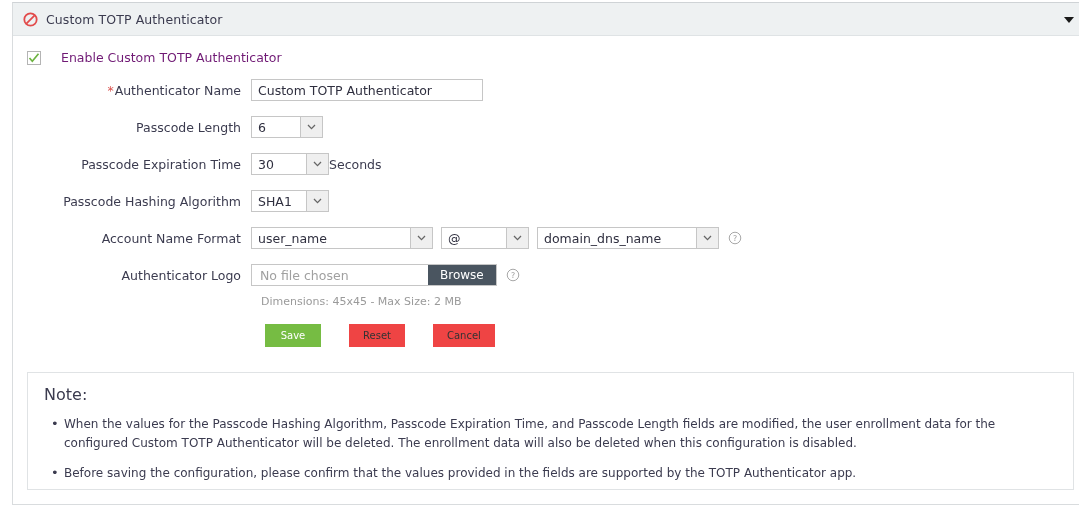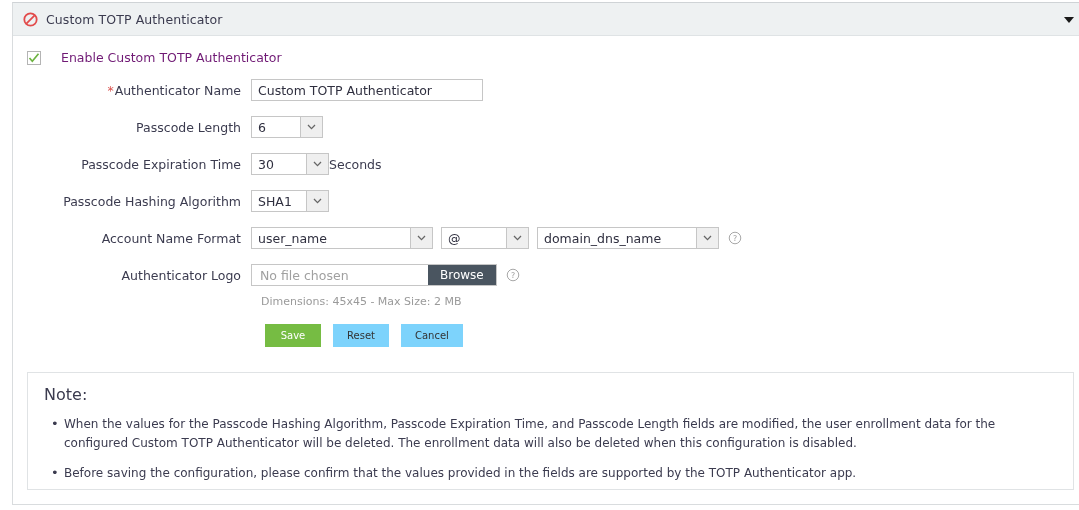--- a/index.html
+++ b/index.html
@@ -230,21 +230,21 @@
     min-width: 56px;
     border: none;
     font-family: inherit;
     font-size: 10px;
     cursor: pointer;
     padding: 0 14px;
     box-sizing: border-box;
     line-height: 23px;
   }
   .btn-save   { background: #76bc43; color: #ffffff; }
-  .btn-plain  { background: #7dd3fc; color: #333333; margin-left: 12px; }
+  .btn-plain  { background: #ef4444; color: #333333; margin-left: 28px; }
 
   
   .note {
     margin: 25px 14px 0 14px;
     border: 1px solid #e0e3e5;
     padding: 12px 16px 16px 16px;
     box-sizing: border-box;
     background: #ffffff;
     height: 118px;
   }

